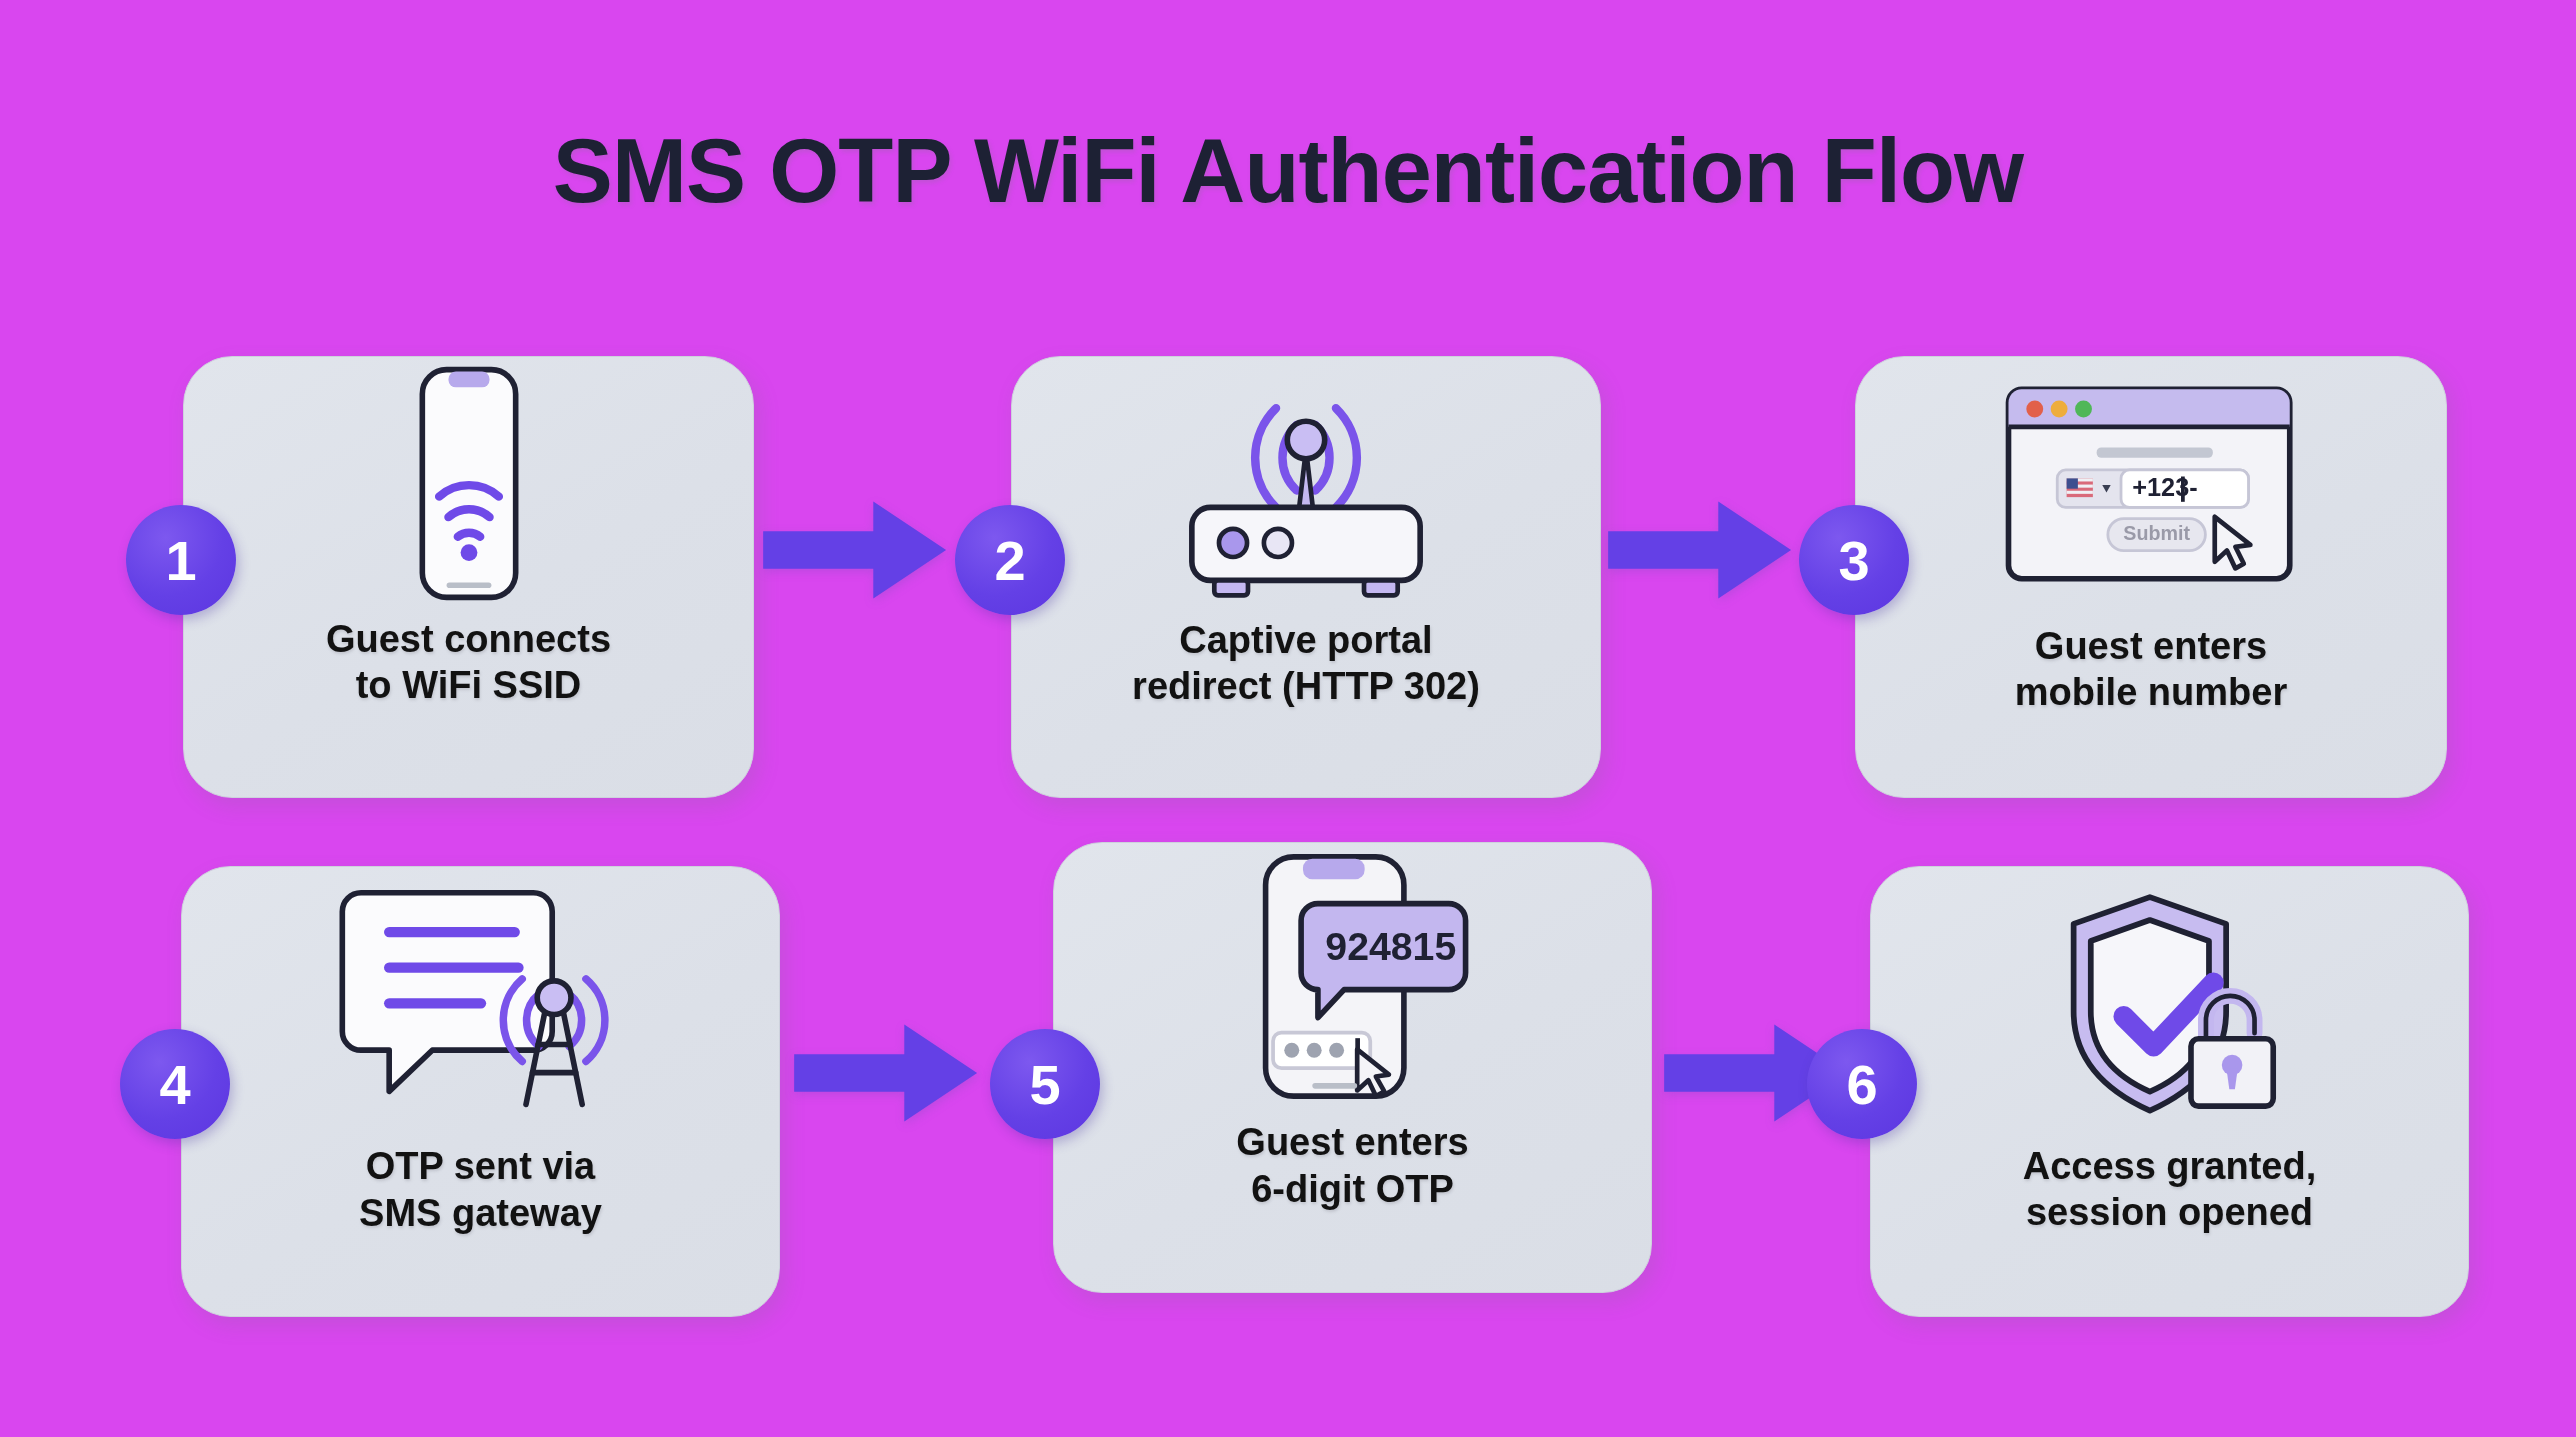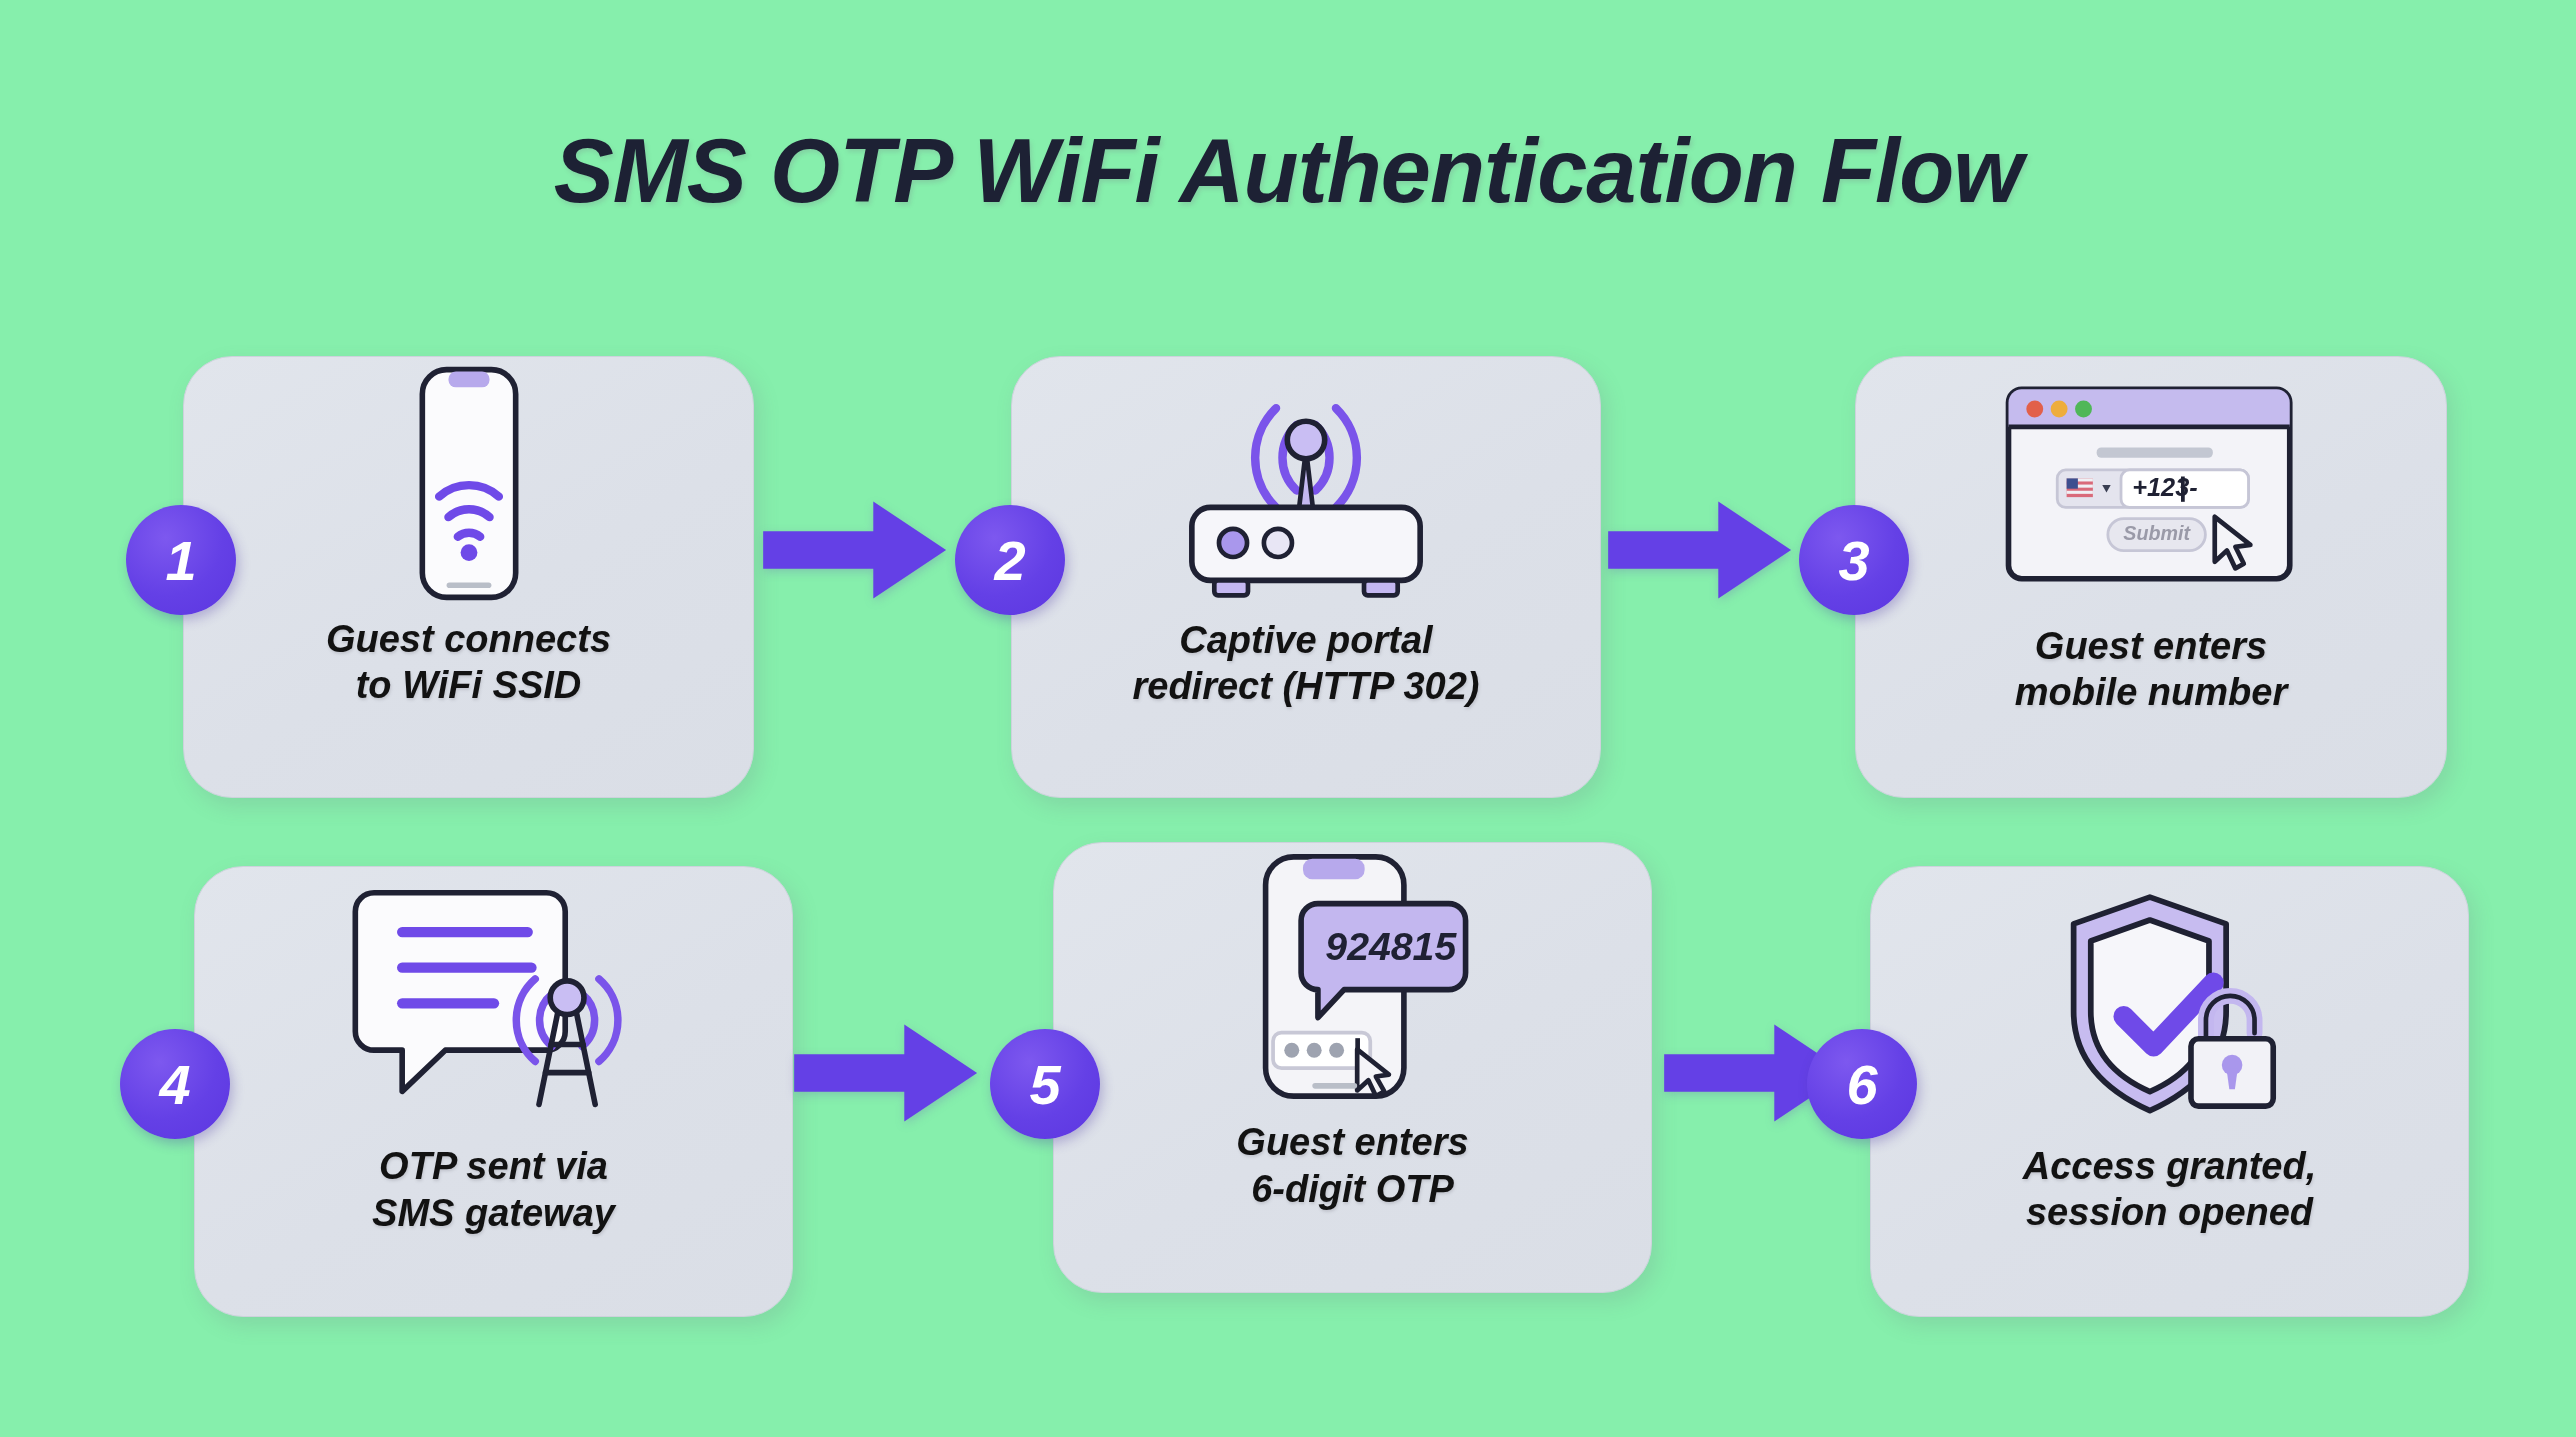--- a/index.html
+++ b/index.html
@@ -8,23 +8,22 @@
     background: #f2f1e9;
   }
   body {
     font-family: "Liberation Sans", sans-serif;
     -webkit-font-smoothing: antialiased;
   }
   #stage {
     position: relative;
     width: 2576px;
     height: 1438px;
-    background: #86efac;
+    background: #d946ef;
     overflow: hidden;
-    font-style: italic;
   }
 
   
   #title {
     position: absolute;
     left: 0;
     top: 120px;
     width: 2576px;
     text-align: center;
     font-size: 90px;
@@ -176,21 +175,21 @@
         </svg>
       </div>
       <div class="card-label" style="margin-top:13px;">Guest enters
 mobile number</div>
     </div>
   </div>
   <div class="badge" style="left:1799px; top:505px;">
     <span>3</span>
   </div>
 
-  <div class="card" style="left:194px; top:866px; width:599px; height:451px;">
+  <div class="card" style="left:181px; top:866px; width:599px; height:451px;">
     <div class="card-inner">
       <div class="icon-slot" style="width:100%; height:267px;">
         <svg width="300" height="253" viewBox="0 0 320 270">
           <path d="M32 20 h184 a20 20 0 0 1 20 20 v128 a20 20 0 0 1 -20 20 h-108 l-46 44 v-44 h-30 a20 20 0 0 1 -20 -20 v-128 a20 20 0 0 1 20 -20 z" fill="#fbfbfd" stroke="#1f2133" stroke-width="6" stroke-linejoin="round"></path>
           <g stroke="#6f4ae8" stroke-width="11" stroke-linecap="round">
             <line x1="62" y1="62" x2="196" y2="62"></line>
             <line x1="62" y1="100" x2="200" y2="100"></line>
             <line x1="62" y1="138" x2="160" y2="138"></line>
           </g>
           <g fill="none" stroke="#7a54ea" stroke-width="8" stroke-linecap="round">

